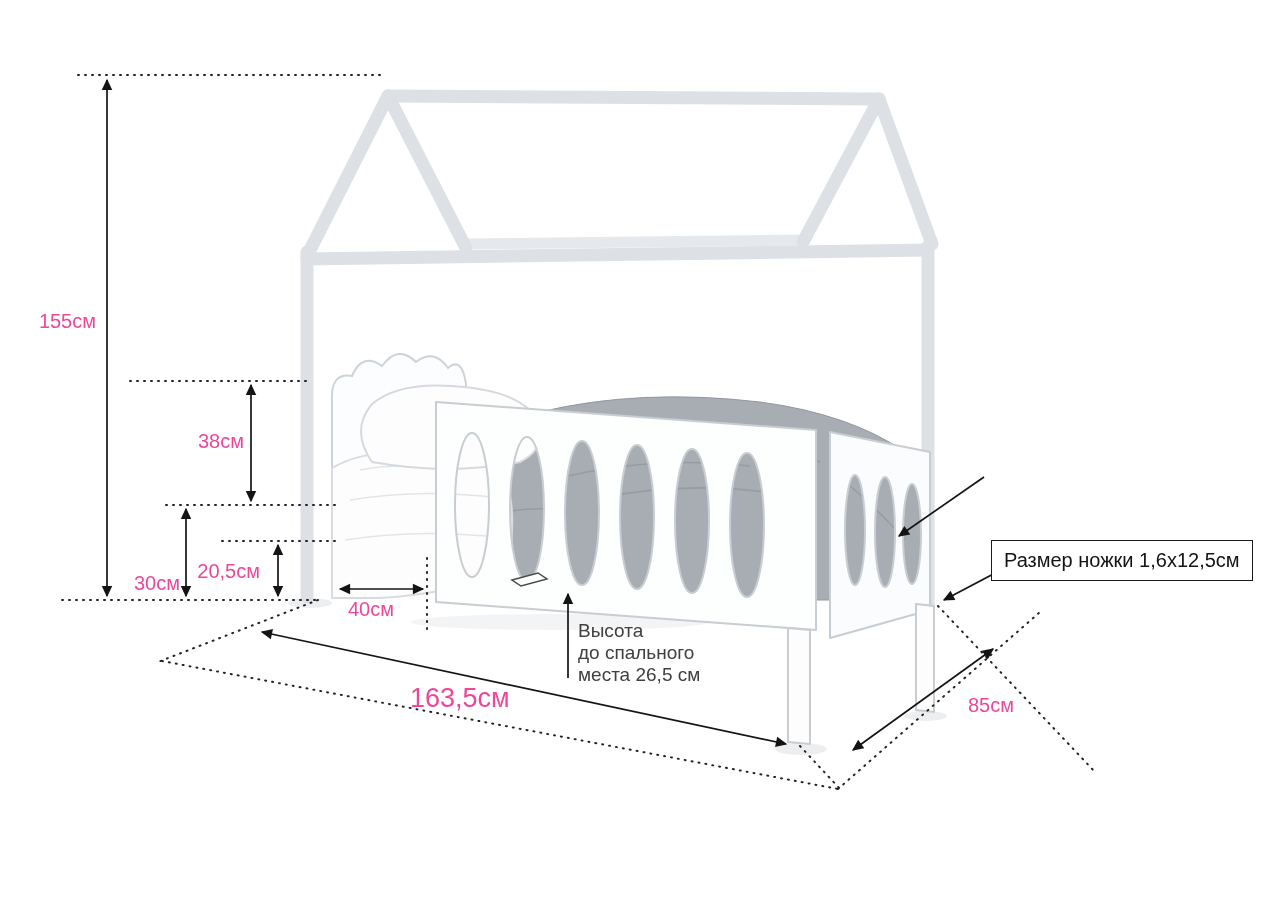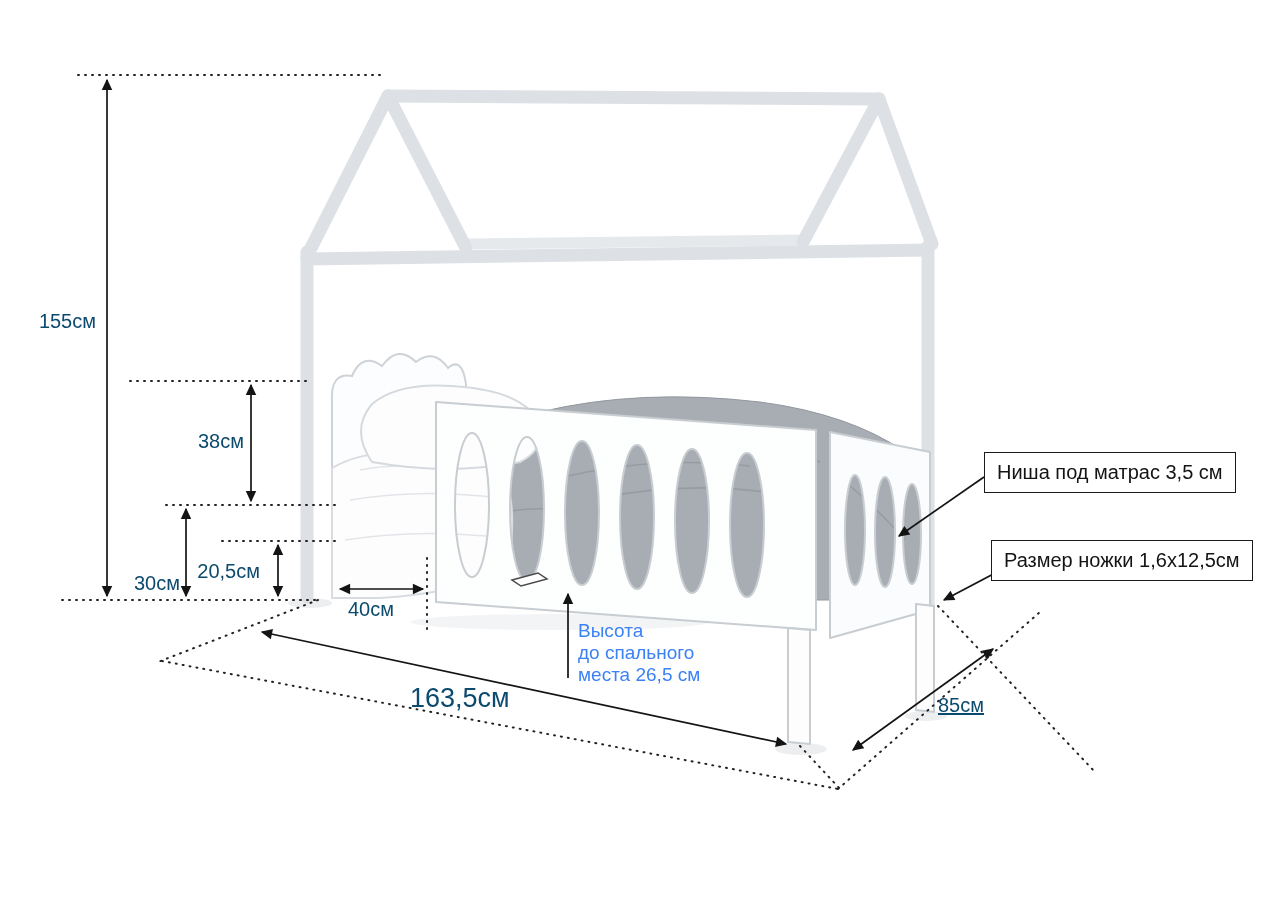--- a/index.html
+++ b/index.html
@@ -1,22 +1,22 @@
 <!DOCTYPE html>
 <html><head>
 <meta charset="utf-8">
 <style>
   html,body{margin:0;padding:0;background:#ffffff;}
   .stage{position:relative;width:1280px;height:900px;background:#ffffff;overflow:hidden;
          font-family:"Liberation Sans", sans-serif;color:#141414;}
   svg{position:absolute;left:0;top:0;}
-  .lbl{position:absolute;font-size:20px;color:#0c4a6e;line-height:1.1;white-space:nowrap;}
+  .lbl{position:absolute;font-size:20px;color:#ec4899;line-height:1.1;white-space:nowrap;}
   .lbl.right{text-align:right;}
   .lbl.center{text-align:center;}
-  .note{position:absolute;font-size:19px;line-height:22px;color:#3b82f6;}
+  .note{position:absolute;font-size:19px;line-height:22px;color:#404040;}
   .callout{position:absolute;border:1.6px solid #1b1b1b;background:#ffffff;
            padding:8px 12px;font-size:20px;color:#141414;white-space:nowrap;}
 </style>
 </head>
 <body>
 
 <div class="stage">
 
 <svg width="1280" height="900" viewBox="0 0 1280 900">
   <defs>
@@ -123,25 +123,24 @@
 <div class="lbl right" style="left:188px;top:430px;width:56px;">38см</div>
 
 <div class="lbl right" style="left:126px;top:572px;width:54px;">30см</div>
 
 <div class="lbl right" style="left:196px;top:560px;width:64px;">20,5см</div>
 
 <div class="lbl center" style="left:332px;top:598px;width:78px;">40см</div>
 
 <div class="lbl" style="left:410px;top:684px;font-size:27px;">163,5см</div>
 
-<div class="lbl" style="left:938px;top:694px;text-decoration:underline;">85см</div>
+<div class="lbl" style="left:968px;top:694px;">85см</div>
 
 <div class="note" style="left:578px;top:620px;">
   <div>Высота</div>
   <div>до спального</div>
   <div>места 26,5 см</div>
 </div>
 
-<div class="callout" style="left:984px;top:452px;">Ниша под матрас 3,5 см</div>
 
 <div class="callout" style="left:991px;top:540px;">Размер ножки 1,6x12,5см</div>
 
 </div>
 
 </body></html>

